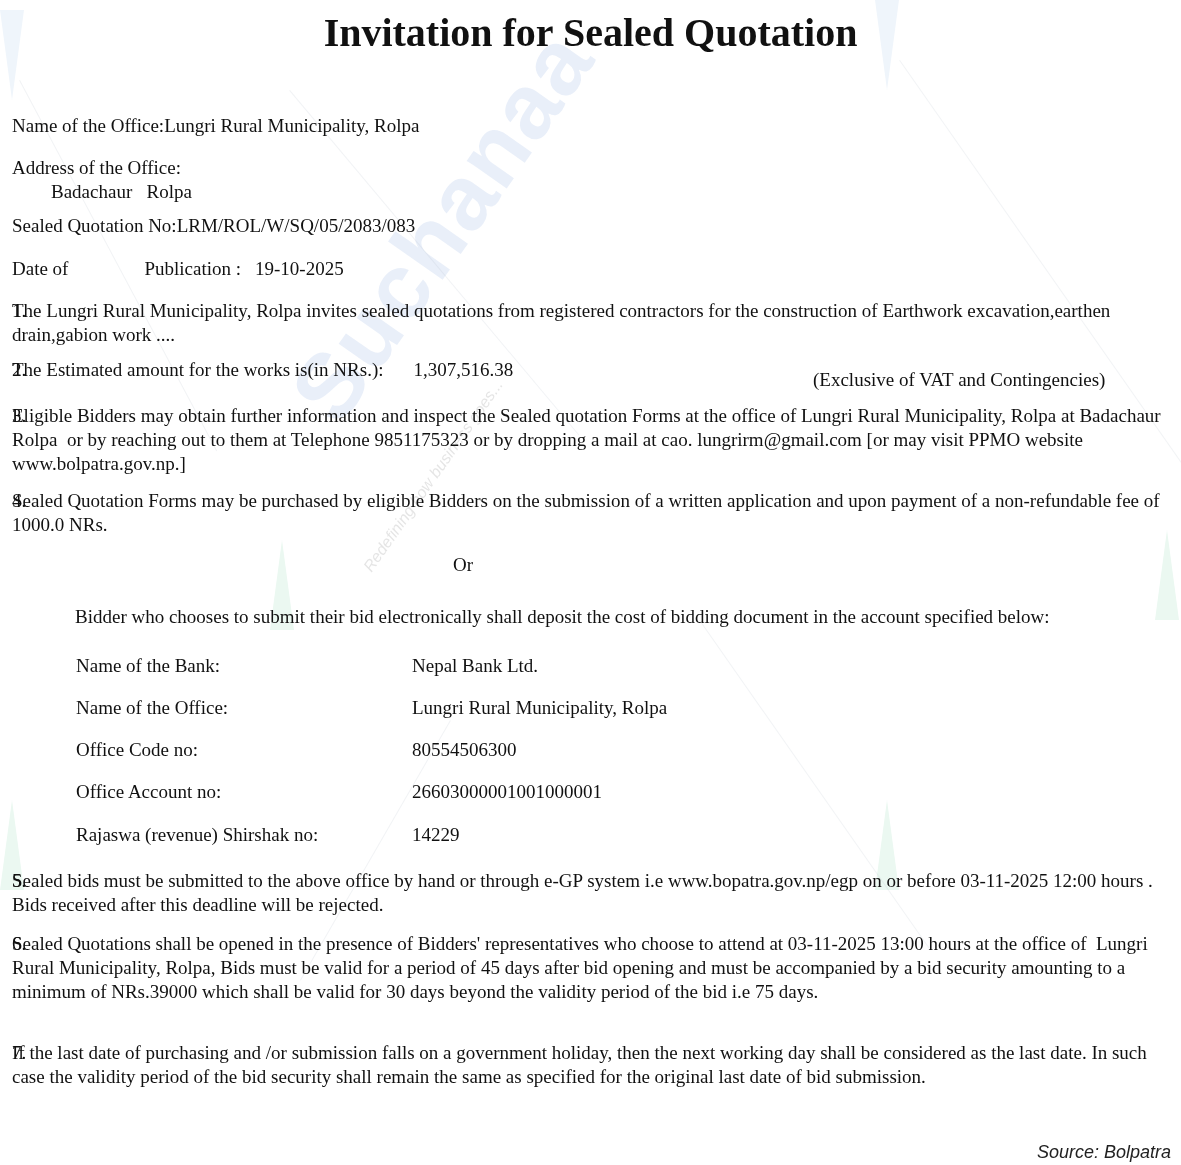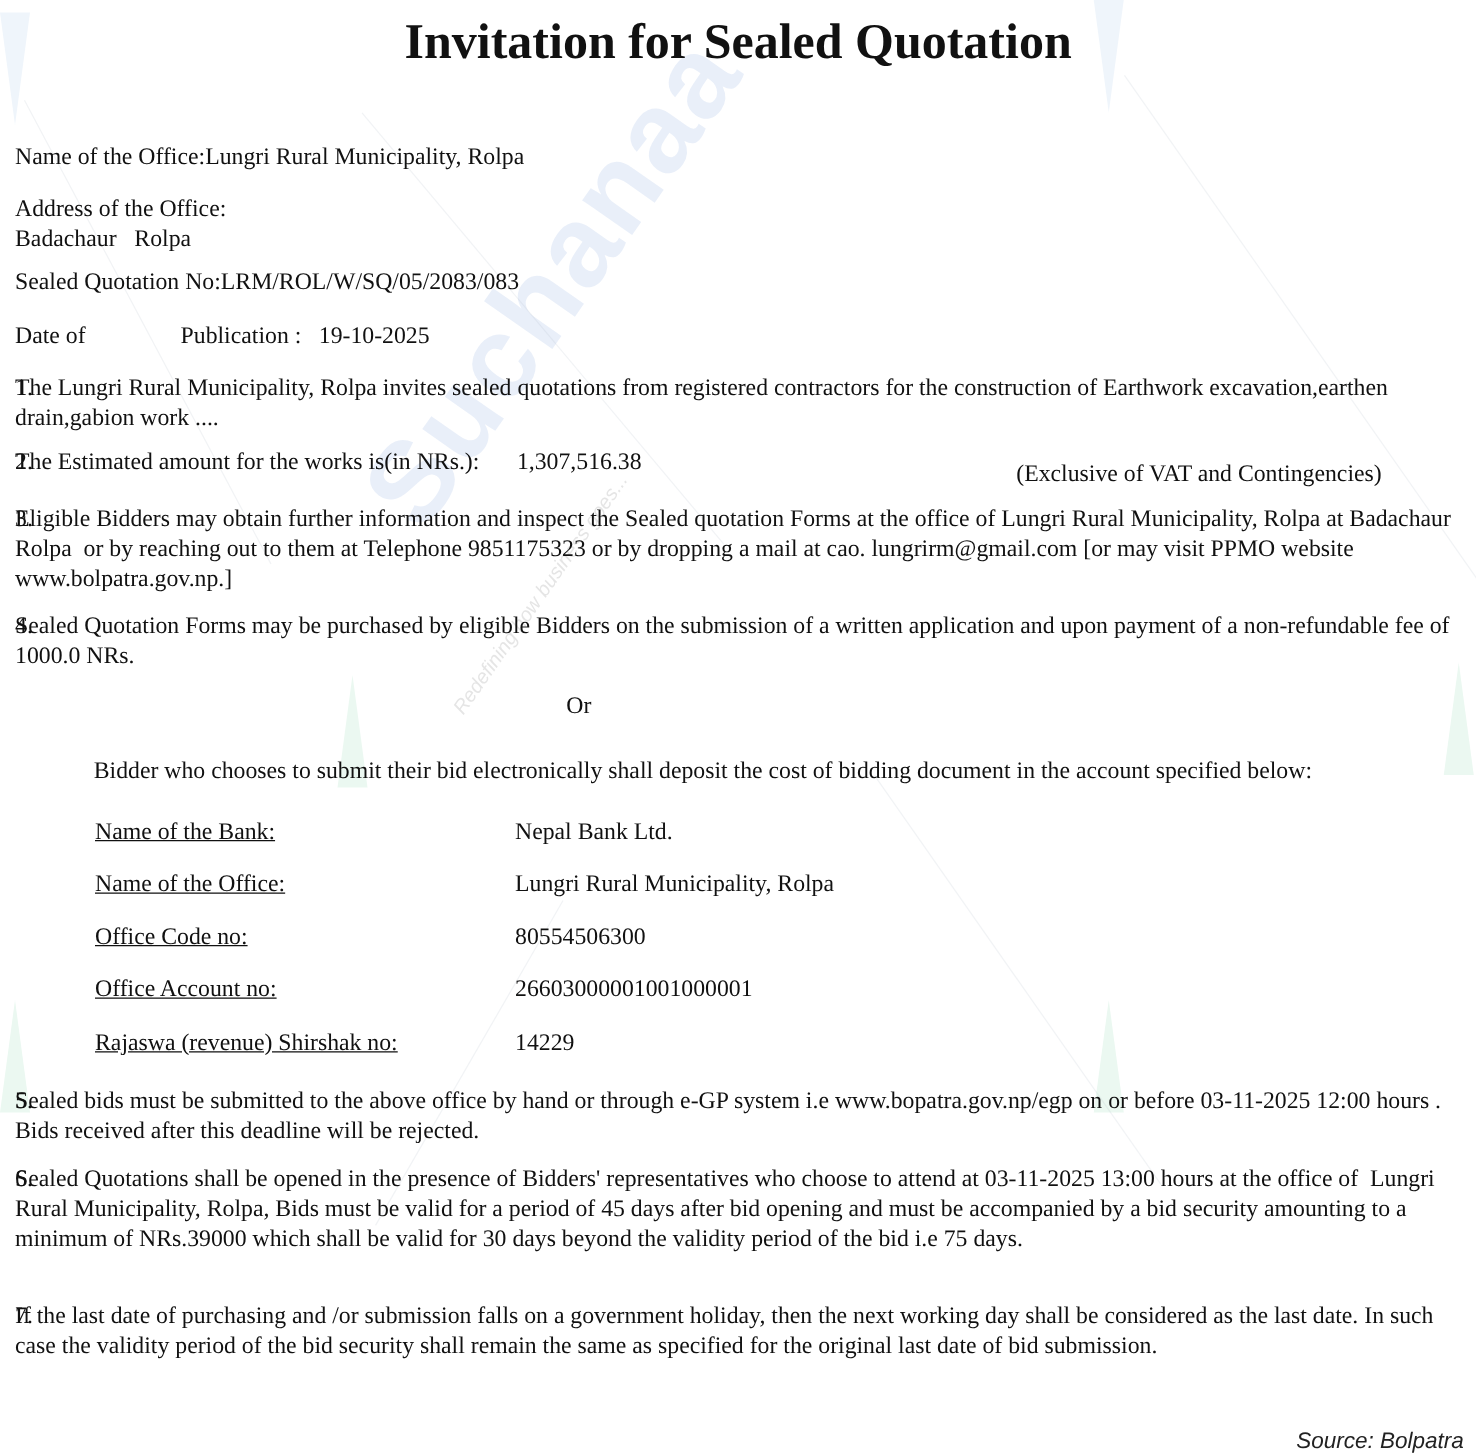--- a/index.html
+++ b/index.html
@@ -114,21 +114,21 @@
       line-height: 24px;
       white-space: nowrap;
     }
     .bank-row {
       position: absolute;
       left: 76px;
       font-size: 19px;
       line-height: 24px;
       white-space: nowrap;
     }
-    .bank-row .k { position: absolute; left: 0; text-decoration: underline; }
+    .bank-row .k { position: absolute; left: 0; }
     .bank-row .v { position: absolute; left: 336px; }
     .source {
       position: absolute;
       right: 10px;
       top: 1142px;
       font-family: "Liberation Sans", "DejaVu Sans", sans-serif;
       font-style: italic;
       font-size: 18px;
       color: #222222;
     }
@@ -153,21 +153,21 @@
 
 <div class="content">
 
   <div class="title">Invitation for Sealed Quotation</div>
 
   <div class="line" style="top:114px;">
     <span>Name of the Office:</span><span>Lungri Rural Municipality, Rolpa</span>
   </div>
 
   <div class="line" style="top:156px;">Address of the Office:</div>
-  <div class="line" style="top:180px; white-space:pre;">Badachaur   Rolpa</div>
+  <div class="line" style="top:180px; white-space:pre;margin-left:39px;">Badachaur   Rolpa</div>
 
   <div class="line" style="top:214px;">
     <span>Sealed Quotation No:</span><span>LRM/ROL/W/SQ/05/2083/083</span>
   </div>
 
   <div class="line" style="top:257px;">
     <span>Date of</span><span class="inline-gap" style="width:76px;"></span><span>Publication :</span><span class="inline-gap" style="width:14px;"></span><span>19-10-2025</span>
   </div>
 
   <div class="item" style="top:299px;">

